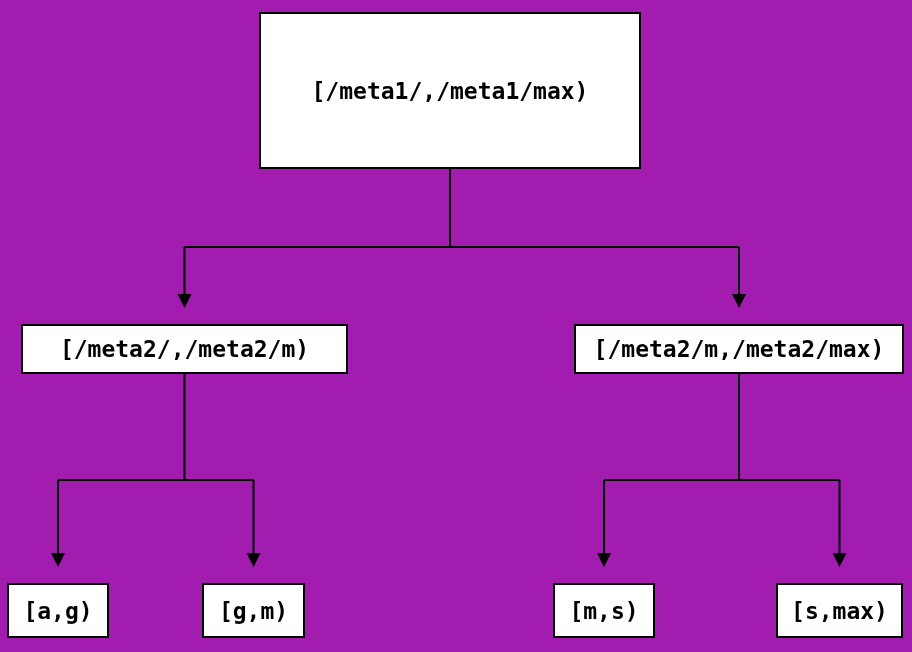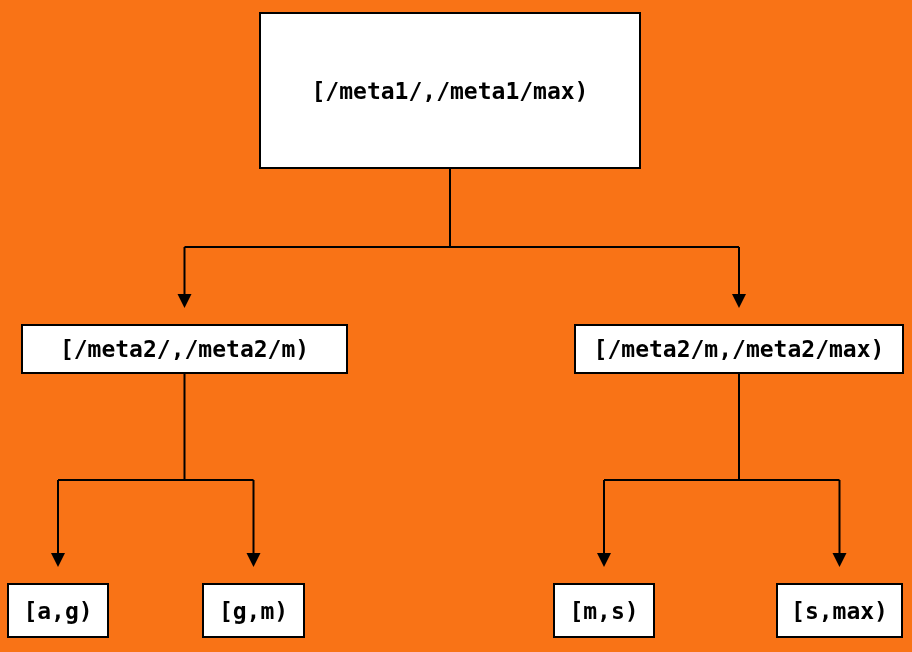--- a/index.html
+++ b/index.html
@@ -4,21 +4,21 @@
 <style>
   html, body {
     margin: 0;
     padding: 0;
     background: #ffffff;
   }
   .stage {
     position: relative;
     width: 912px;
     height: 652px;
-    background: #f97316;
+    background: #a21caf;
     overflow: hidden;
   }
   svg text {
     font-family: "DejaVu Sans Mono", "Liberation Mono", monospace;
     font-size: 23px;
     font-weight: bold;
     fill: #000000;
   }
   svg .node-box {
     fill: #ffffff;

